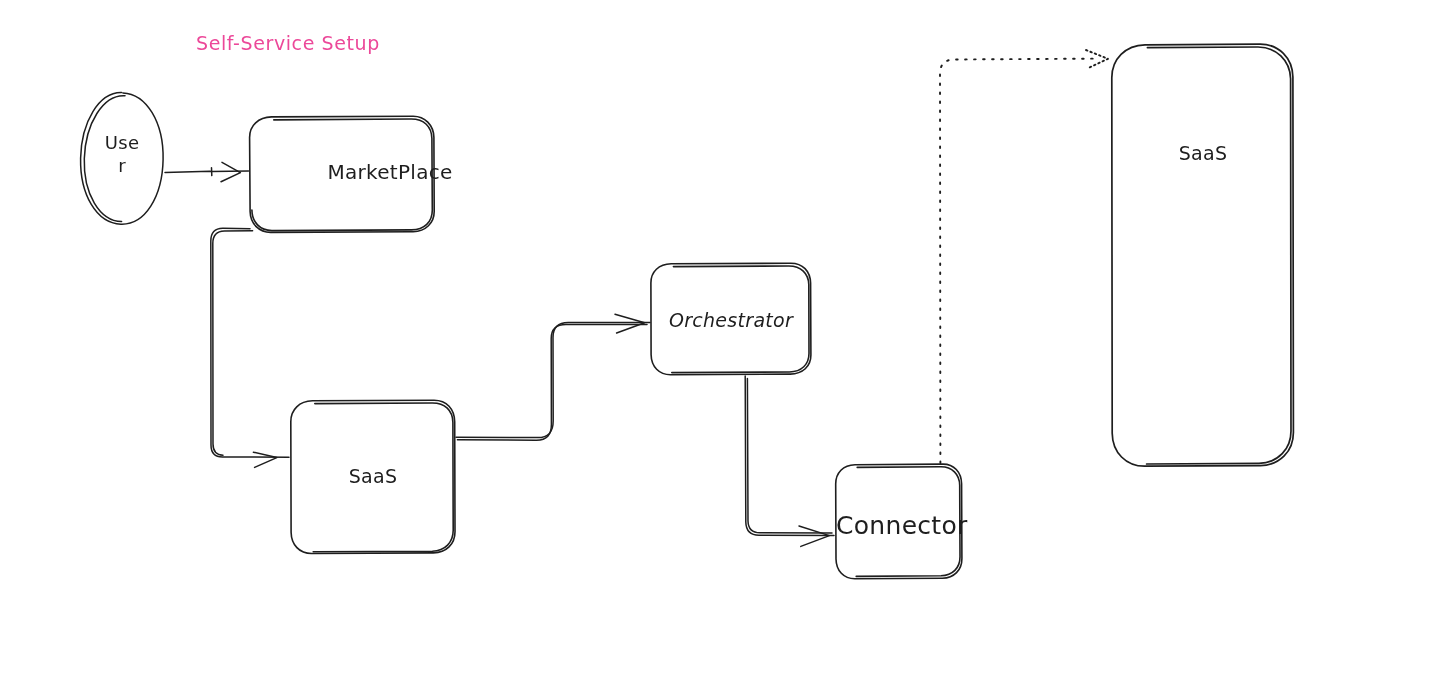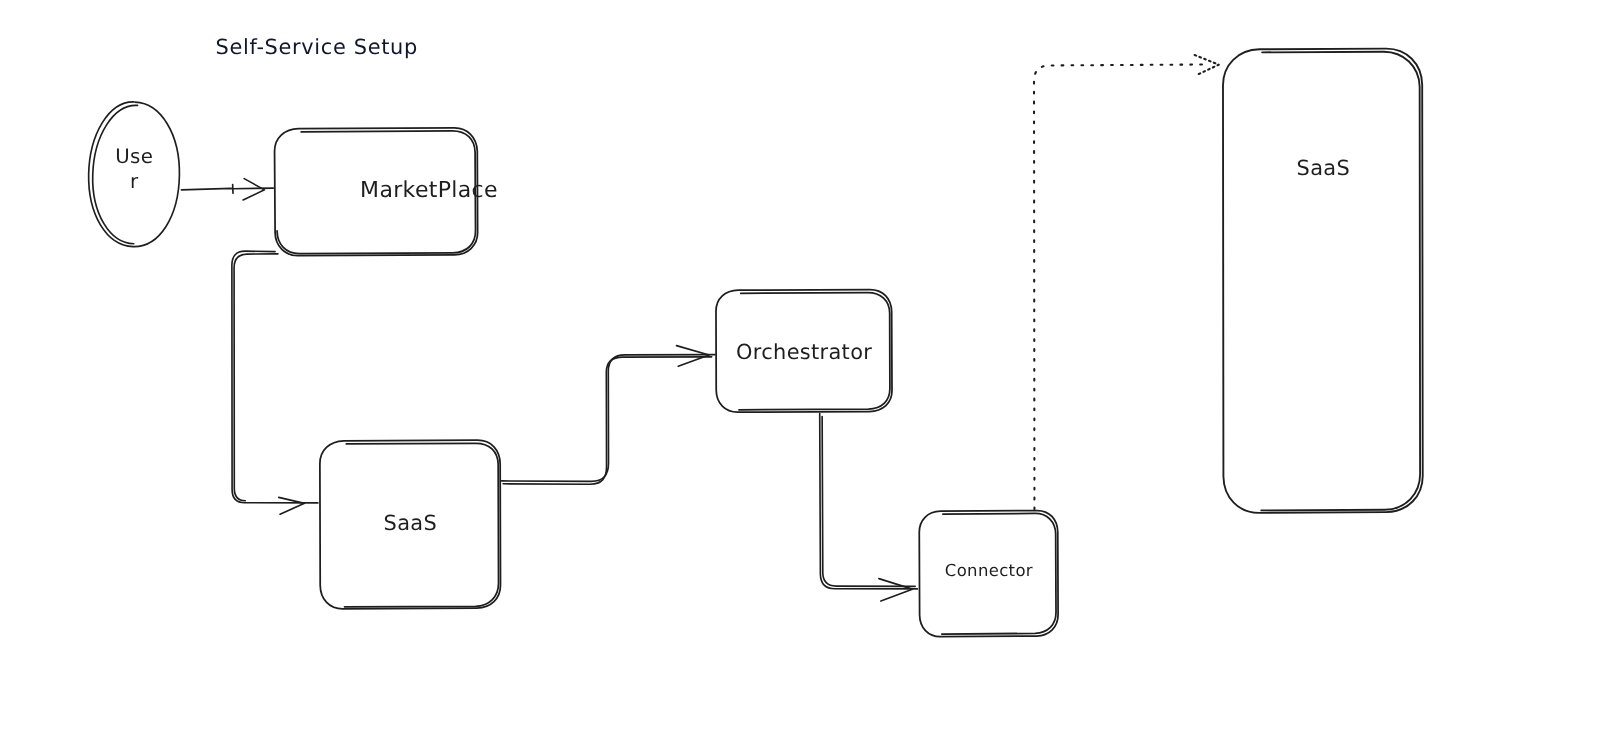--- a/index.html
+++ b/index.html
@@ -31,45 +31,46 @@
     color: #1e1e1e;
     text-align: center;
     white-space: pre;
     line-height: 1.25;
     pointer-events: none;
     letter-spacing: 0.3px;
   }
   .diagram-title {
     position: absolute;
     font-family: "DejaVu Sans", sans-serif;
-    color: #0f172a;
+    color: #ec4899;
     font-size: 19px;
     letter-spacing: 0.6px;
     white-space: pre;
   }
   .lbl-user {
     left: 80px; top: 132px; width: 84px;
     font-size: 18px;
   }
   .lbl-marketplace {
     left: 250px; top: 160px; width: 184px;
     font-size: 20px;
     padding-left: 48px;
   }
   .lbl-saas-left {
     left: 291px; top: 465px; width: 164px;
     font-size: 19px;
   }
   .lbl-orchestrator {
     left: 651px; top: 309px; width: 160px;
     font-size: 19px;
+    font-style: italic;
   }
   .lbl-connector {
     left: 836px; top: 510px; width: 126px;
-    font-size: 15px;
+    font-size: 25px;
   }
   .lbl-saas-right {
     left: 1112px; top: 142px; width: 182px;
     font-size: 19px;
   }
   .hit {
     position: absolute;
     background: transparent;
   }
 </style>

